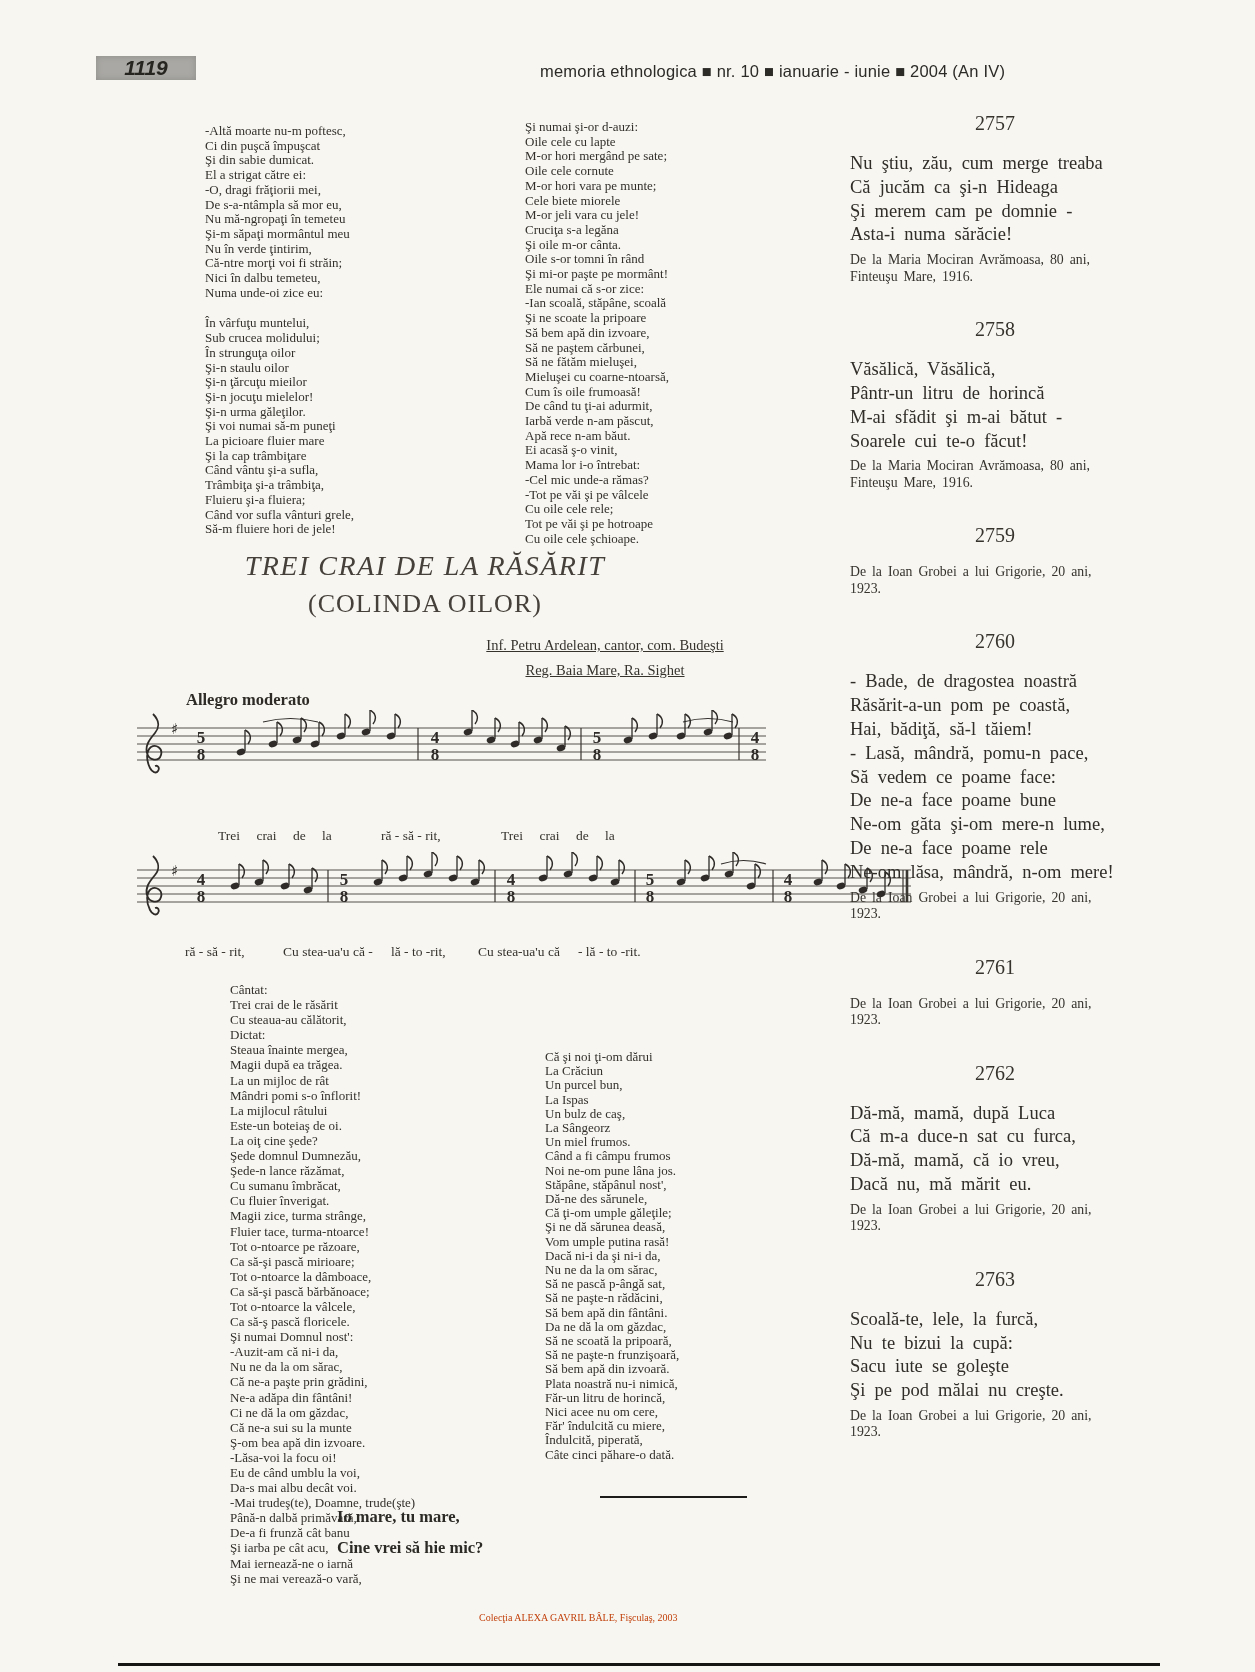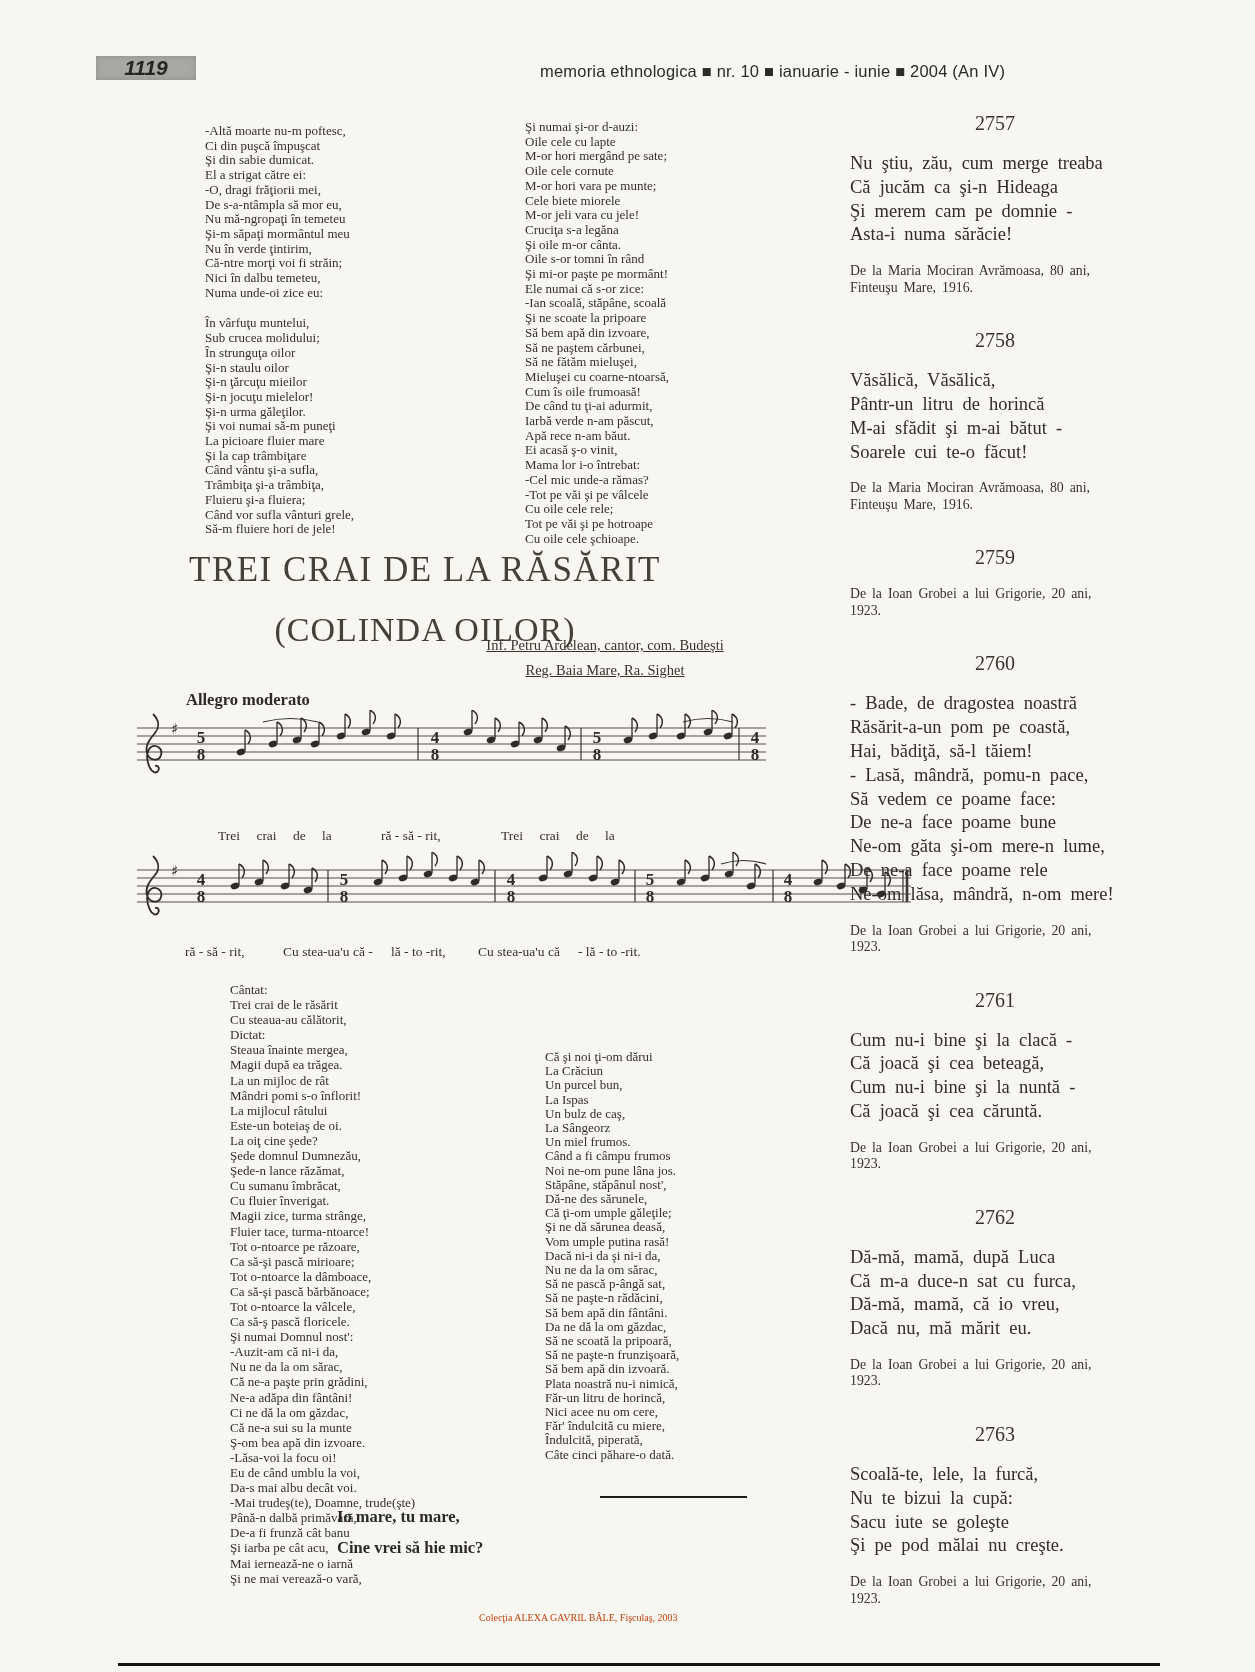--- a/index.html
+++ b/index.html
@@ -14,35 +14,35 @@
   .journal-line{left:540px;top:62px;font-family:"Liberation Sans",sans-serif;
       font-size:16.5px;color:#2c2b28;letter-spacing:.2px;white-space:nowrap;}
   
   .poem-col{white-space:nowrap;}
   .poem-col .ln{font-size:13px;line-height:14.7px;}
   .stanza-gap{height:16px;}
   .cantat-col .ln{font-size:13px;line-height:15.1px;}
   .midlower-col .ln{font-size:13px;line-height:14.2px;}
   
   .title-block{left:125px;top:550px;width:600px;text-align:center;color:#46403a;}
-  .title-main{font-size:35px;letter-spacing:1.5px;}
-  .title-sub{font-size:34px;margin-top:21px;letter-spacing:1px;}
+  .title-main{font-size:28px;letter-spacing:1.5px;font-style:italic;}
+  .title-sub{font-size:26px;margin-top:7px;letter-spacing:1px;}
   .credit-block{left:455px;top:633px;width:300px;text-align:center;font-size:14.5px;line-height:25px;color:#36332d;text-decoration:underline;}
   .tempo{left:186px;top:690px;font-weight:bold;font-size:16.5px;color:#2e2b26;}
   
   .staff-lyrics{height:18px;}
   .staff-lyrics span{position:absolute;top:0;font-size:13.5px;white-space:nowrap;color:#35322c;}
   .wsp{word-spacing:13px;}
   
   .right-col{left:820px;top:112px;width:350px;}
   .poem-item{margin-bottom:33px;}
   .poem-number{text-align:center;font-size:20px;color:#36332d;margin-bottom:17px;}
   .poem-lines{padding-left:30px;}
   .poem-lines .ln{font-size:18.5px;line-height:23.8px;word-spacing:4.5px;white-space:nowrap;color:#302d28;}
-  .poem-attr{padding-left:30px;margin-top:16px;}
+  .poem-attr{padding-left:30px;margin-top:5px;}
   .poem-attr .ln{font-size:13.8px;line-height:16.5px;word-spacing:2.5px;white-space:nowrap;color:#36332d;}
   
   .sep-line{left:600px;top:1496px;width:147px;height:2px;background:#1d1c1a;}
   .closing{left:337px;top:1501px;font-weight:bold;font-size:16.5px;line-height:31px;color:#2c2a25;white-space:nowrap;}
   .collection{left:479px;top:1612px;font-size:10px;color:#c2410c;white-space:nowrap;}
   .bottom-rule{left:118px;top:1663px;width:1042px;height:3px;background:#151513;}
 </style>
 </head>
 <body>
 
@@ -439,26 +439,20 @@
           <div class="ln">De ne-a face poame rele</div>
           <div class="ln">Ne-om lăsa, mândră, n-om mere!</div>
         </div>
       <div class="poem-attr">
           <div class="ln">De la Ioan Grobei a lui Grigorie, 20 ani,</div>
           <div class="ln">1923.</div>
         </div>
     </div>
     <div class="poem-item">
       <div class="poem-number">2761</div>
-      <div class="poem-lines">
-          <div class="ln">Cum nu-i bine şi la clacă -</div>
-          <div class="ln">Că joacă şi cea beteagă,</div>
-          <div class="ln">Cum nu-i bine şi la nuntă -</div>
-          <div class="ln">Că joacă şi cea căruntă.</div>
-        </div>
       <div class="poem-attr">
           <div class="ln">De la Ioan Grobei a lui Grigorie, 20 ani,</div>
           <div class="ln">1923.</div>
         </div>
     </div>
     <div class="poem-item">
       <div class="poem-number">2762</div>
       <div class="poem-lines">
           <div class="ln">Dă-mă, mamă, după Luca</div>
           <div class="ln">Că m-a duce-n sat cu furca,</div>

